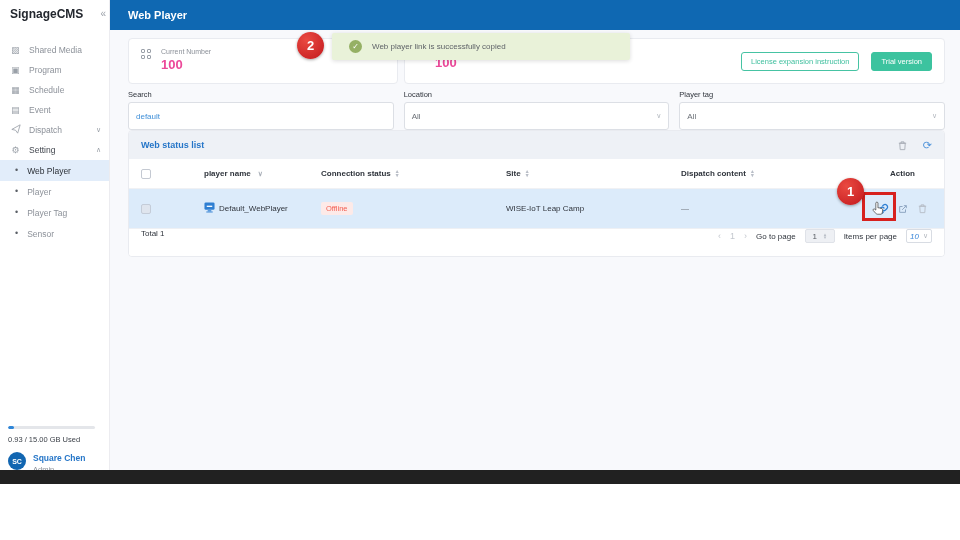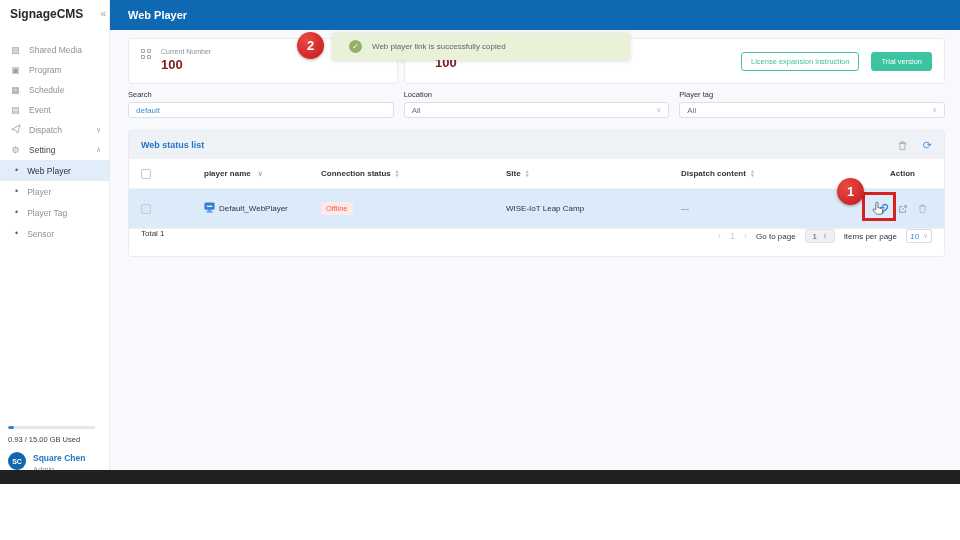--- a/index.html
+++ b/index.html
@@ -32,32 +32,32 @@
   .main { position:absolute; left:110px; top:0; width:850px; height:470px; }
   .topbar { height:30px; background:#0f68b2; display:flex; align-items:center; padding-left:18px; }
   .topbar-title { color:#fff; font-weight:bold; font-size:11px; }
 
   .cards-row { position:absolute; left:18px; right:15px; top:38px; height:46px; display:flex; gap:6px; }
   .card { background:#fff; border:1px solid #e9ebf0; border-radius:4px; position:relative; }
   .card1 { width:270px; }
   .grid-icon { position:absolute; left:12px; top:10px; display:grid; grid-template-columns:4px 4px; grid-template-rows:4px 4px; gap:1.5px; }
   .grid-icon i { border:1px solid #9aa0a8; border-radius:1px; }
   .card-label { position:absolute; left:32px; top:9px; font-size:7px; color:#8c9199; }
-  .card-value { position:absolute; left:32px; top:18px; font-size:13px; font-weight:bold; color:#7f1d1d; }
+  .card-value { position:absolute; left:32px; top:18px; font-size:13px; font-weight:bold; color:#ec4899; }
   .card2 { flex:1; }
   .card2 .card-value { left:30px; top:16px; }
   .card2-buttons { position:absolute; right:12px; top:13px; display:flex; gap:12px; }
   .btn { font-size:7.5px; border-radius:3px; padding:4px 9px; cursor:pointer; line-height:1.2; }
   .btn-outline { border:1px solid #46c3a3; color:#3fbf9e; background:#fff; }
   .btn-filled { border:1px solid #3cc39f; background:#3cc39f; color:#fff; }
 
   .filters-row { position:absolute; left:18px; right:15px; top:90px; display:flex; gap:10px; }
   .filter { flex:1; }
   .filter-label { font-size:7.5px; color:#2f343c; margin-bottom:3px; }
-  .filter-box { height:16px; background:#fff; border:1px solid #dcdfe5; border-radius:3px; display:flex; align-items:center; padding:0 7px; font-size:8px; }
+  .filter-box { height:28px; background:#fff; border:1px solid #dcdfe5; border-radius:3px; display:flex; align-items:center; padding:0 7px; font-size:8px; }
   .filter-box input { border:none; outline:none; width:100%; font-size:8px; color:#3f8fd8; font-family:inherit; background:transparent; }
   .select-box { justify-content:space-between; color:#6b7077; cursor:pointer; }
   .select-chev { color:#b3b8bf; font-size:7px; }
 
   .list-card { position:absolute; left:18px; right:15px; top:130px; background:#fff; border:1px solid #e9ebf0; border-radius:4px; overflow:hidden; }
   .list-header { height:28px; background:#eef1f6; display:flex; align-items:center; padding:0 12px; }
   .list-title { color:#2676c8; font-weight:bold; font-size:9px; }
   .list-actions { margin-left:auto; display:flex; gap:15px; align-items:center; }
   .icon-refresh { color:#4a90d9; font-size:11px; line-height:1; cursor:pointer; }
   .icon-btn { cursor:pointer; display:flex; align-items:center; }

